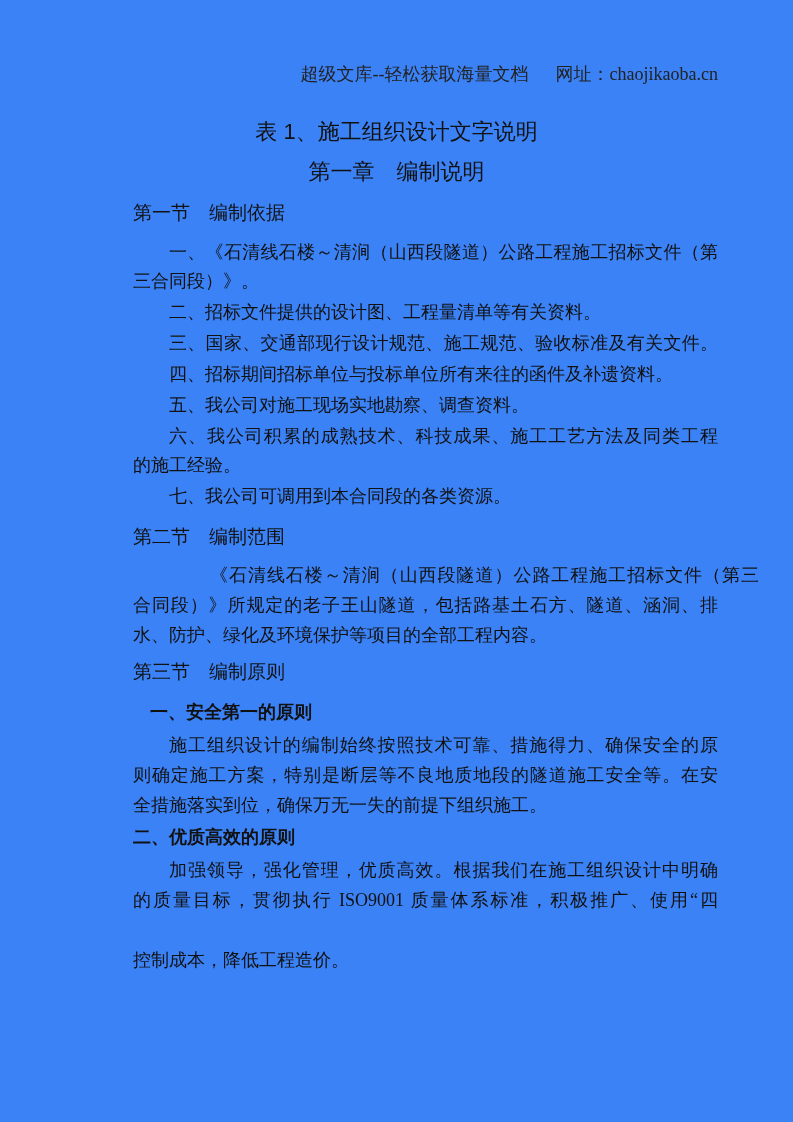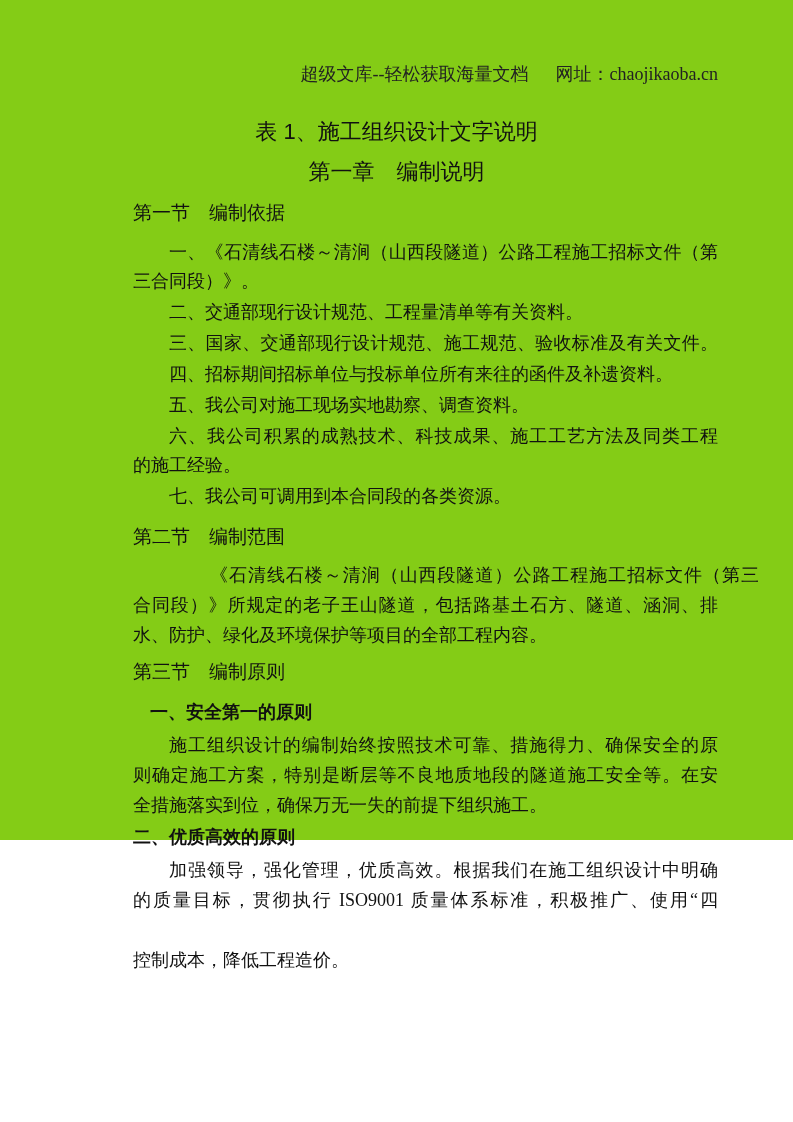--- a/index.html
+++ b/index.html
@@ -1,17 +1,17 @@
 <!DOCTYPE html>
 <html><head>
 <meta charset="utf-8">
 <style>
   html, body { margin: 0; padding: 0; background: #ffffff; }
   body { width: 793px; height: 1122px; position: relative; overflow: hidden; color: #111; }
-  .page { position: absolute; left: 0; top: 0; width: 793px; height: 840px; background: #84cc16; }
+  .page { position: absolute; left: 0; top: 0; width: 793px; height: 1122px; background: #3b82f6; }
   .serif { font-family: "Liberation Serif", "DejaVu Serif", serif; }
   .sans { font-family: "Liberation Sans", "DejaVu Sans", sans-serif; }
   .header { position: absolute; top: 62px; right: 75px; font-size: 18px; white-space: pre; color: #222; }
   .title { position: absolute; left: 0; width: 793px; text-align: center; font-size: 22px; color: #111; }
   .sec { position: absolute; left: 133px; font-size: 19px; color: #111; }
   .sub { position: absolute; left: 133px; font-size: 18px; font-weight: bold; color: #111; }
   .line { position: absolute; left: 133px; width: 585px; font-size: 18px; white-space: nowrap; color: #111; text-align: justify; text-align-last: justify; }
   .line.ind { left: 169px; width: 549px; }
   .line.last { text-align-last: left; }
 </style>
@@ -21,21 +21,21 @@
 <div class="page">
 
   <div class="header serif"><span>超级文库--轻松获取海量文档</span>      <span>网址：</span><span>chaojikaoba.cn</span></div>
 
   <div class="title sans" style="top:117px;">表 1、施工组织设计文字说明</div>
   <div class="title sans" style="top:157px;">第一章　编制说明</div>
 
   <div class="sec sans" style="top:200px;">第一节　编制依据</div>
   <div class="line ind serif" style="top:240px;">一、《石清线石楼～清涧（山西段隧道）公路工程施工招标文件（第</div>
   <div class="line last serif" style="top:269px;">三合同段）》。</div>
-  <div class="line ind last serif" style="top:300px;">二、交通部现行设计规范、工程量清单等有关资料。</div>
+  <div class="line ind last serif" style="top:300px;">二、招标文件提供的设计图、工程量清单等有关资料。</div>
   <div class="line ind last serif" style="top:362px;">四、招标期间招标单位与投标单位所有来往的函件及补遗资料。</div>
   <div class="line ind serif" style="top:331px;">三、国家、交通部现行设计规范、施工规范、验收标准及有关文件。</div>
   <div class="line ind last serif" style="top:393px;">五、我公司对施工现场实地勘察、调查资料。</div>
   <div class="line ind serif" style="top:424px;">六、我公司积累的成熟技术、科技成果、施工工艺方法及同类工程</div>
   <div class="line last serif" style="top:453px;">的施工经验。</div>
   <div class="line ind last serif" style="top:484px;">七、我公司可调用到本合同段的各类资源。</div>
 
   <div class="sec sans" style="top:524px;">第二节　编制范围</div>
   <div class="line ind serif" style="top:563px;margin-left:41px;">《石清线石楼～清涧（山西段隧道）公路工程施工招标文件（第三</div>
   <div class="line last serif" style="top:623px;">水、防护、绿化及环境保护等项目的全部工程内容。</div>

